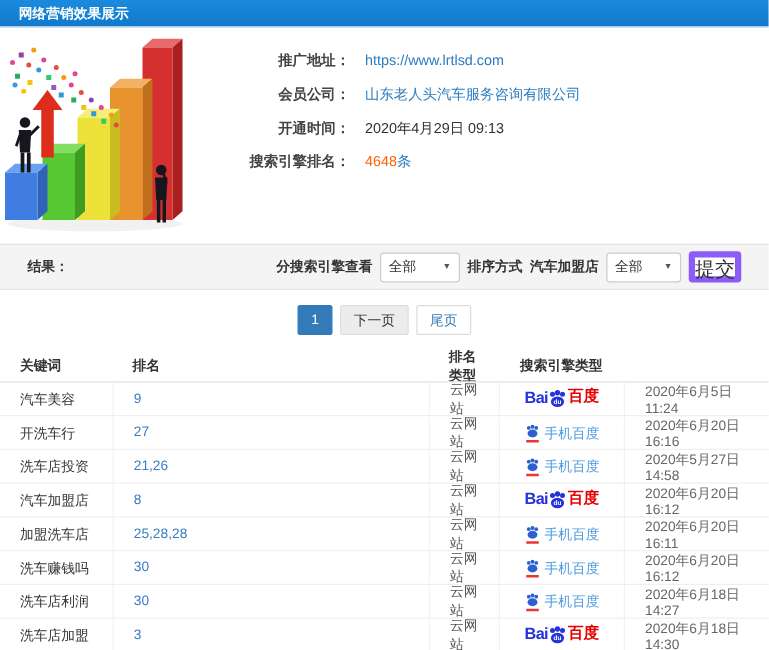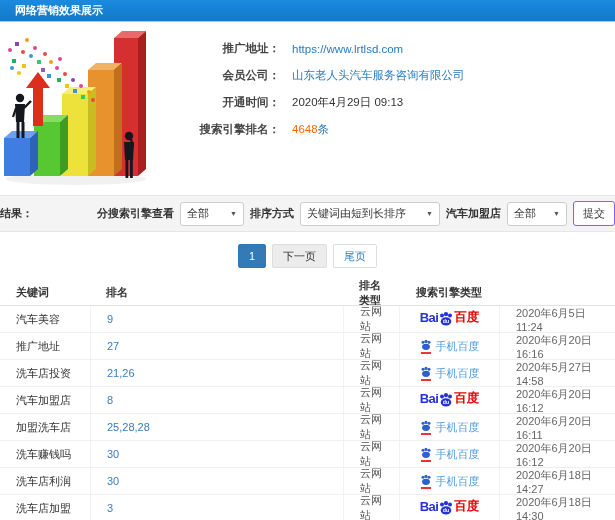--- a/index.html
+++ b/index.html
@@ -18,33 +18,33 @@
   .info-rows { margin-left:175px; padding-top:13px; }
   .info-row { height:27px; display:flex; align-items:center; }
   .info-label { width:105px; text-align:right; font-weight:bold; color:#444; font-size:11.5px; }
   .info-value { margin-left:12px; font-size:11.5px; color:#333; }
   .link { color:#2b7bc0; text-decoration:none; cursor:pointer; }
   .count-num { color:#ff6600; }
   .count-unit { color:#2b7bc0; }
 
   
   .filterbar { height:37px; background:#f4f4f4; border-top:1px solid #e6e6e6;
-    border-bottom:1px solid #e6e6e6; display:flex; align-items:center; padding:0 0; }
+    border-bottom:1px solid #e6e6e6; display:flex; align-items:center; padding:0 22px; }
   .filterbar .result-label { font-weight:bold; color:#333; }
   .filter-group { margin-left:auto; display:flex; align-items:center; gap:6px; }
   .filter-label { font-weight:bold; color:#333; }
   .select { height:24px; background:#fff; border:1px solid #ccc; border-radius:3px;
     display:inline-flex; align-items:center; justify-content:space-between;
     padding:0 6px; cursor:pointer; color:#333; }
   .select .caret { font-size:7px; color:#555; margin-left:6px; }
   .sel-engine { width:64px; }
   .sel-sort { width:140px; }
   .sel-article { width:60px; }
-  .submit-btn { height:25px; width:42px; background:#fff; border:1px solid #8b5cf6;
-    border-radius:3px; color:#333; font-size:11px; cursor:pointer; }
+  .submit-btn { height:25px; width:42px; background:#fff; border:5px solid #8b5cf6;
+    border-radius:3px; color:#333; font-size:16px; cursor:pointer; }
 
   
   .pagination { height:48px; display:flex; align-items:center; justify-content:center; gap:6px; }
   .page-btn { height:24px; min-width:26px; padding:0 10px; display:inline-flex;
     align-items:center; justify-content:center; border:1px solid #ddd; border-radius:2px;
     cursor:pointer; font-size:11px; }
   .page-current { background:#337ab7; border-color:#337ab7; color:#fff; }
   .page-next { background:#ececec; color:#333; }
   .page-last { background:#fff; color:#337ab7; }
 
@@ -187,24 +187,20 @@
 
 <div class="filterbar">
   <span class="result-label">结果：</span>
   <div class="filter-group">
     <span class="filter-label">分搜索引擎查看</span>
     <div class="select sel-engine">
       <span>全部</span>
       <span class="caret">▼</span>
     </div>
     <span class="filter-label">排序方式</span>
-    <div class="select sel-sort">
-      <span>关键词由短到长排序</span>
-      <span class="caret">▼</span>
-    </div>
     <span class="filter-label">汽车加盟店</span>
     <div class="select sel-article">
       <span>全部</span>
       <span class="caret">▼</span>
     </div>
     <button class="submit-btn">提交</button>
   </div>
 </div>
 
 <div class="pagination">
@@ -243,21 +239,21 @@
     </svg>
     <span class="bd-cn">百度</span>
   </span>
 </span>
     <span class="cell c-time">
           <span class="time-text">2020年6月5日 11:24</span>
         </span>
   </div>
 
   <div class="trow">
-    <span class="cell c-kw">推广地址</span>
+    <span class="cell c-kw">开洗车行</span>
     <span class="cell c-rank">
           <span class="rank-link">27</span>
         </span>
     <span class="cell c-type">
           <span class="type-text">云网站</span>
         </span>
     <span class="cell c-engine">
   <span class="mb-logo">
     <span class="mb-paw-wrap">
       <svg width="12" height="12" viewBox="0 0 20 20">

